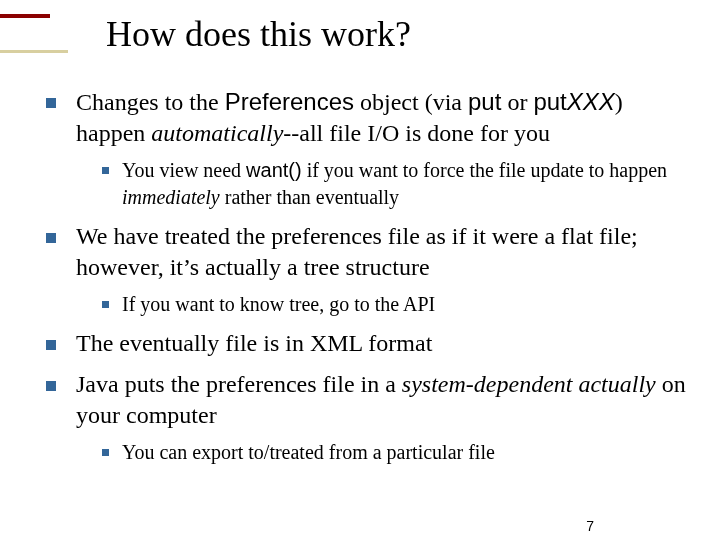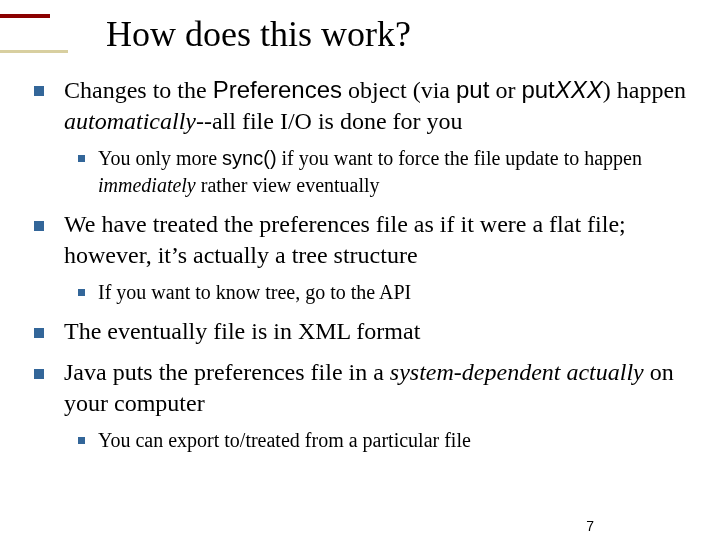--- a/index.html
+++ b/index.html
@@ -51,21 +51,21 @@
   .body {
     position: absolute;
     left: 28px;
     top: 74px;
     width: 670px;
     font-size: 24px;
     line-height: 31px;
   }
   ul {
     list-style: none;
-    margin: 0;
+    margin: 12px;
     padding: 0;
   }
   .lvl1 > li {
     position: relative;
     padding-left: 36px;
     margin-bottom: 10px;
   }
   .lvl1 > li::before {
     content: "";
     position: absolute;
@@ -121,21 +121,21 @@
     <div class="title">How does this work?</div>
   </div>
 
   <div class="body">
     <ul class="lvl1">
 
       <li>
         <span>Changes to the </span><span class="sans">Preferences</span><span> object (via </span><span class="sans">put</span><span> or </span><span class="sans">put</span><span class="sans ital">XXX</span><span>) happen </span><span class="ital">automatically</span><span>--all file I/O is done for you</span>
         <ul class="lvl2">
           <li>
-            <span>You only more </span><span class="sans">sync()</span><span> if you want to force the file update to happen </span><span class="ital">immediately</span><span> rather view eventually</span>
+            <span>You view need </span><span class="sans">want()</span><span> if you want to force the file update to happen </span><span class="ital">immediately</span><span> rather than eventually</span>
           </li>
         </ul>
       </li>
 
       <li>
         <span>We have treated the preferences file as if it were a flat file; however, it’s actually a tree structure</span>
         <ul class="lvl2">
           <li>
             <span>If you want to know tree, go to the API</span>
           </li>

